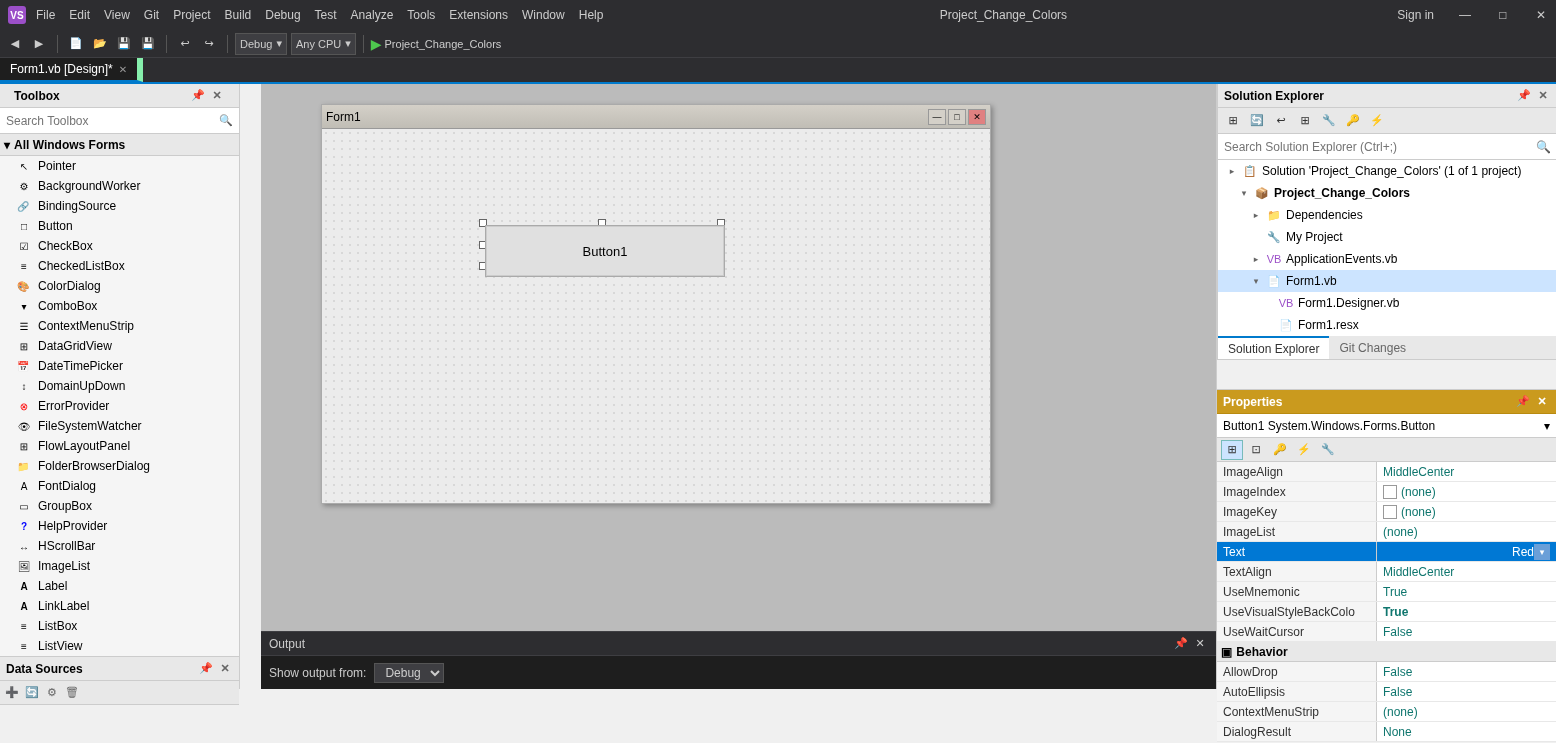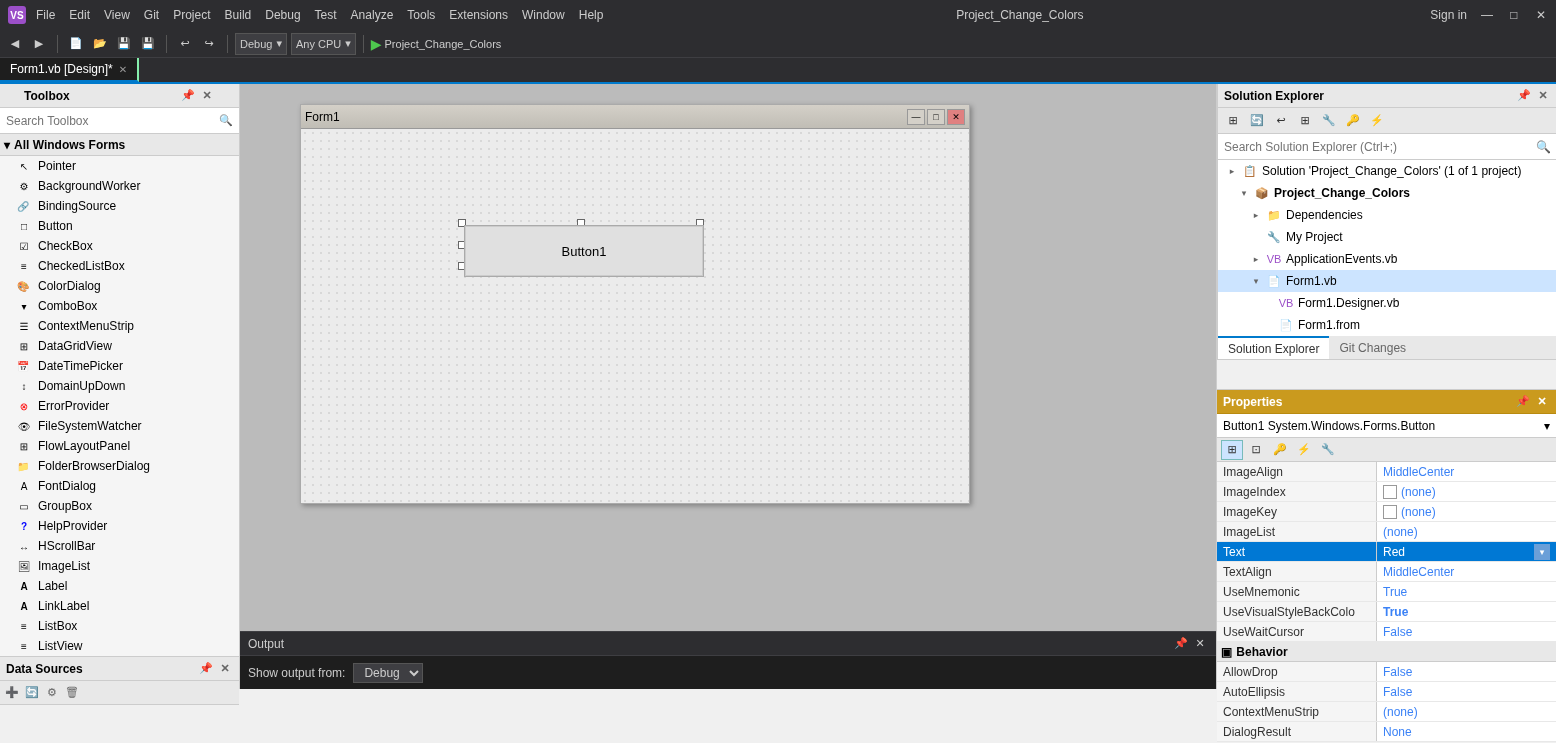--- a/index.html
+++ b/index.html
@@ -13,21 +13,21 @@
       align-items: center;
       justify-content: space-between;
       padding: 0 8px;
       color: #ccc;
     }
     .title-bar-left { display: flex; align-items: center; gap: 4px; }
     .title-bar-logo { width: 18px; height: 18px; background: #9b4fc8; border-radius: 3px; display: flex; align-items: center; justify-content: center; color: white; font-size: 10px; font-weight: bold; }
     .title-bar-menus { display: flex; gap: 2px; }
     .title-bar-menus span { padding: 2px 6px; cursor: pointer; font-size: 12px; color: #ccc; }
     .title-bar-center { font-size: 12px; color: #ccc; }
-    .title-bar-right { display: flex; align-items: center; gap: 13px; font-size: 12px; color: #ccc; }
+    .title-bar-right { display: flex; align-items: center; gap: 24px; font-size: 12px; color: #ccc; }
     .title-btn { width: 14px; height: 14px; display: inline-flex; align-items: center; justify-content: center; cursor: pointer; }
 
     
     .toolbar {
       height: 28px;
       background: #2d2d30;
       border-bottom: 1px solid #3e3e42;
       display: flex;
       align-items: center;
       padding: 0 4px;
@@ -73,21 +73,21 @@
     }
     .tab {
       height: 24px;
       padding: 0 10px;
       display: flex;
       align-items: center;
       gap: 6px;
       font-size: 12px;
       color: #ccc;
       cursor: pointer;
-      border-right: 2px solid #86efac;
+      border-right: 6px solid #86efac;
     }
     .tab.active {
       background: #1e1e1e;
       color: white;
       border-bottom: 2px solid #007acc;
     }
     .tab-close { font-size: 10px; color: #999; cursor: pointer; }
 
     
     .main-layout {
@@ -103,21 +103,21 @@
       display: flex;
       flex-direction: column;
       height: 100%;
     }
     .panel-header {
       height: 24px;
       background: #e8e8e8;
       display: flex;
       align-items: center;
       justify-content: space-between;
-      padding: 0 24px;
+      padding: 0 14px;
       border-bottom: 1px solid #ccc;
       font-size: 12px;
       font-weight: 600;
     }
     .panel-header-icons { display: flex; gap: 3px; }
     .panel-icon { width: 16px; height: 16px; display: flex; align-items: center; justify-content: center; color: #666; font-size: 11px; cursor: pointer; }
     .toolbox-search {
       height: 26px;
       border-bottom: 1px solid #ccc;
       display: flex;
@@ -429,21 +429,21 @@
       border-right: 1px solid #ccc;
       height: 100%;
       display: flex;
       align-items: center;
       flex-shrink: 0;
     }
     .prop-row.selected .prop-name { color: white; }
     .prop-value {
       flex: 1;
       padding: 0 6px;
-      color: #3b82f6;
+      color: #0f766e;
       background: white;
       height: 100%;
       display: flex;
       align-items: center;
     }
     .prop-value.bold { font-weight: bold; }
     .prop-section {
       height: 20px;
       display: flex;
       align-items: center;
@@ -661,21 +661,21 @@
         <div style="height:24px;background:#e8e8e8;border-bottom:1px solid #ccc;display:flex;align-items:center;padding:0 4px;gap:4px;">
           <span class="panel-icon">➕</span>
           <span class="panel-icon">🔄</span>
           <span class="panel-icon">⚙</span>
           <span class="panel-icon">🗑</span>
         </div>
       </div>
     </div>
   </div>
 
-  <div style="flex:1;display:flex;flex-direction:column;background:#c0c0c0;position:relative;">
+  <div style="flex:1;display:flex;flex-direction:column;background:#c0c0c0;position:relative;margin-left:21px;">
     <div class="designer-area">
       <div class="form-window">
         <div class="form-title-bar">
           <span>Form1</span>
           <div class="form-title-buttons">
             <div class="form-title-btn">—</div>
             <div class="form-title-btn">□</div>
             <div class="form-title-btn close">✕</div>
           </div>
         </div>
@@ -790,21 +790,21 @@
           <span class="tree-indent" style="width:36px;"></span>
           <span class="tree-expand"> </span>
           <span class="tree-icon" style="color:#9b4fc8;">VB</span>
           <span>Form1.Designer.vb</span>
         </div>
 
         <div class="tree-item">
           <span class="tree-indent" style="width:36px;"></span>
           <span class="tree-expand"> </span>
           <span class="tree-icon">📄</span>
-          <span>Form1.from</span>
+          <span>Form1.resx</span>
         </div>
       </div>
 
       <div class="solution-tabs">
         <div class="solution-tab active">Solution Explorer</div>
         <div class="solution-tab">Git Changes</div>
       </div>
     </div>
 
     <div class="properties-panel">
@@ -847,21 +847,21 @@
           </div>
         </div>
         <div class="prop-row">
           <div class="prop-name">ImageList</div>
           <div class="prop-value">(none)</div>
         </div>
 
         <div class="prop-row selected">
           <div class="prop-name">Text</div>
           <div class="prop-value" style="display:flex;align-items:center;">
-            <span style="flex:1;">Red</span>
+            <span style="flex:1;text-align:right;">Red</span>
             <span style="width:16px;height:16px;background:#6a9fd8;display:flex;align-items:center;justify-content:center;font-size:9px;color:white;">▾</span>
           </div>
         </div>
         <div class="prop-row">
           <div class="prop-name">TextAlign</div>
           <div class="prop-value">MiddleCenter</div>
         </div>
         <div class="prop-row">
           <div class="prop-name">UseMnemonic</div>
           <div class="prop-value">True</div>

